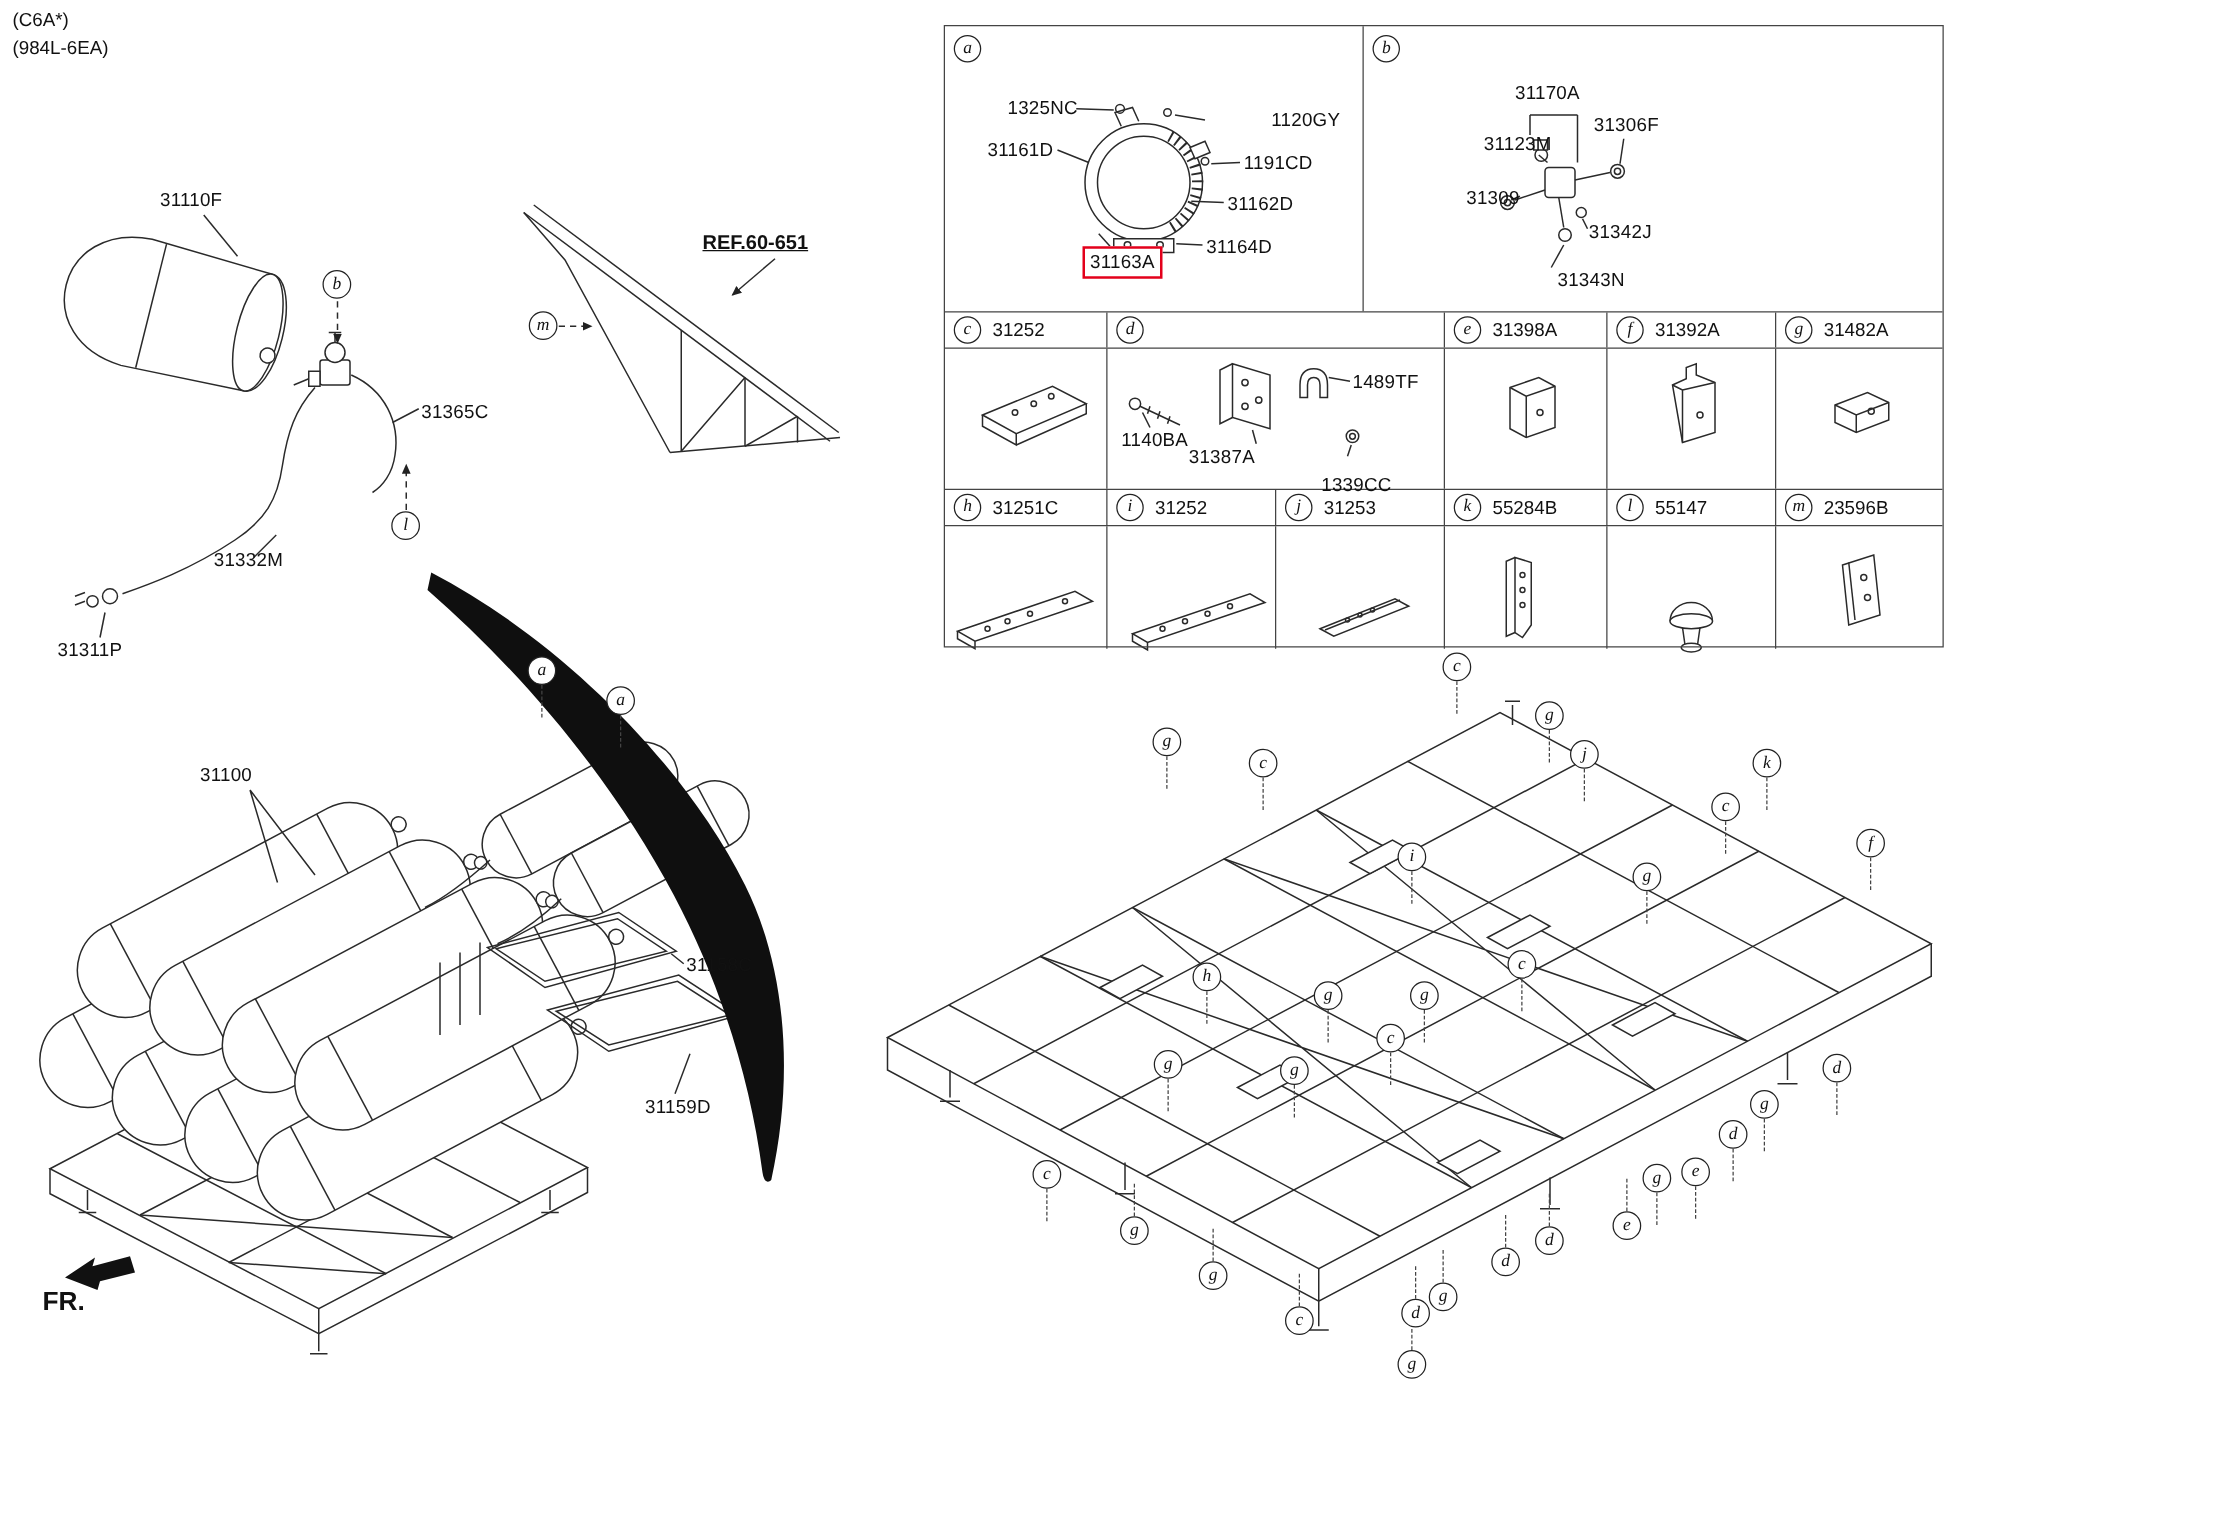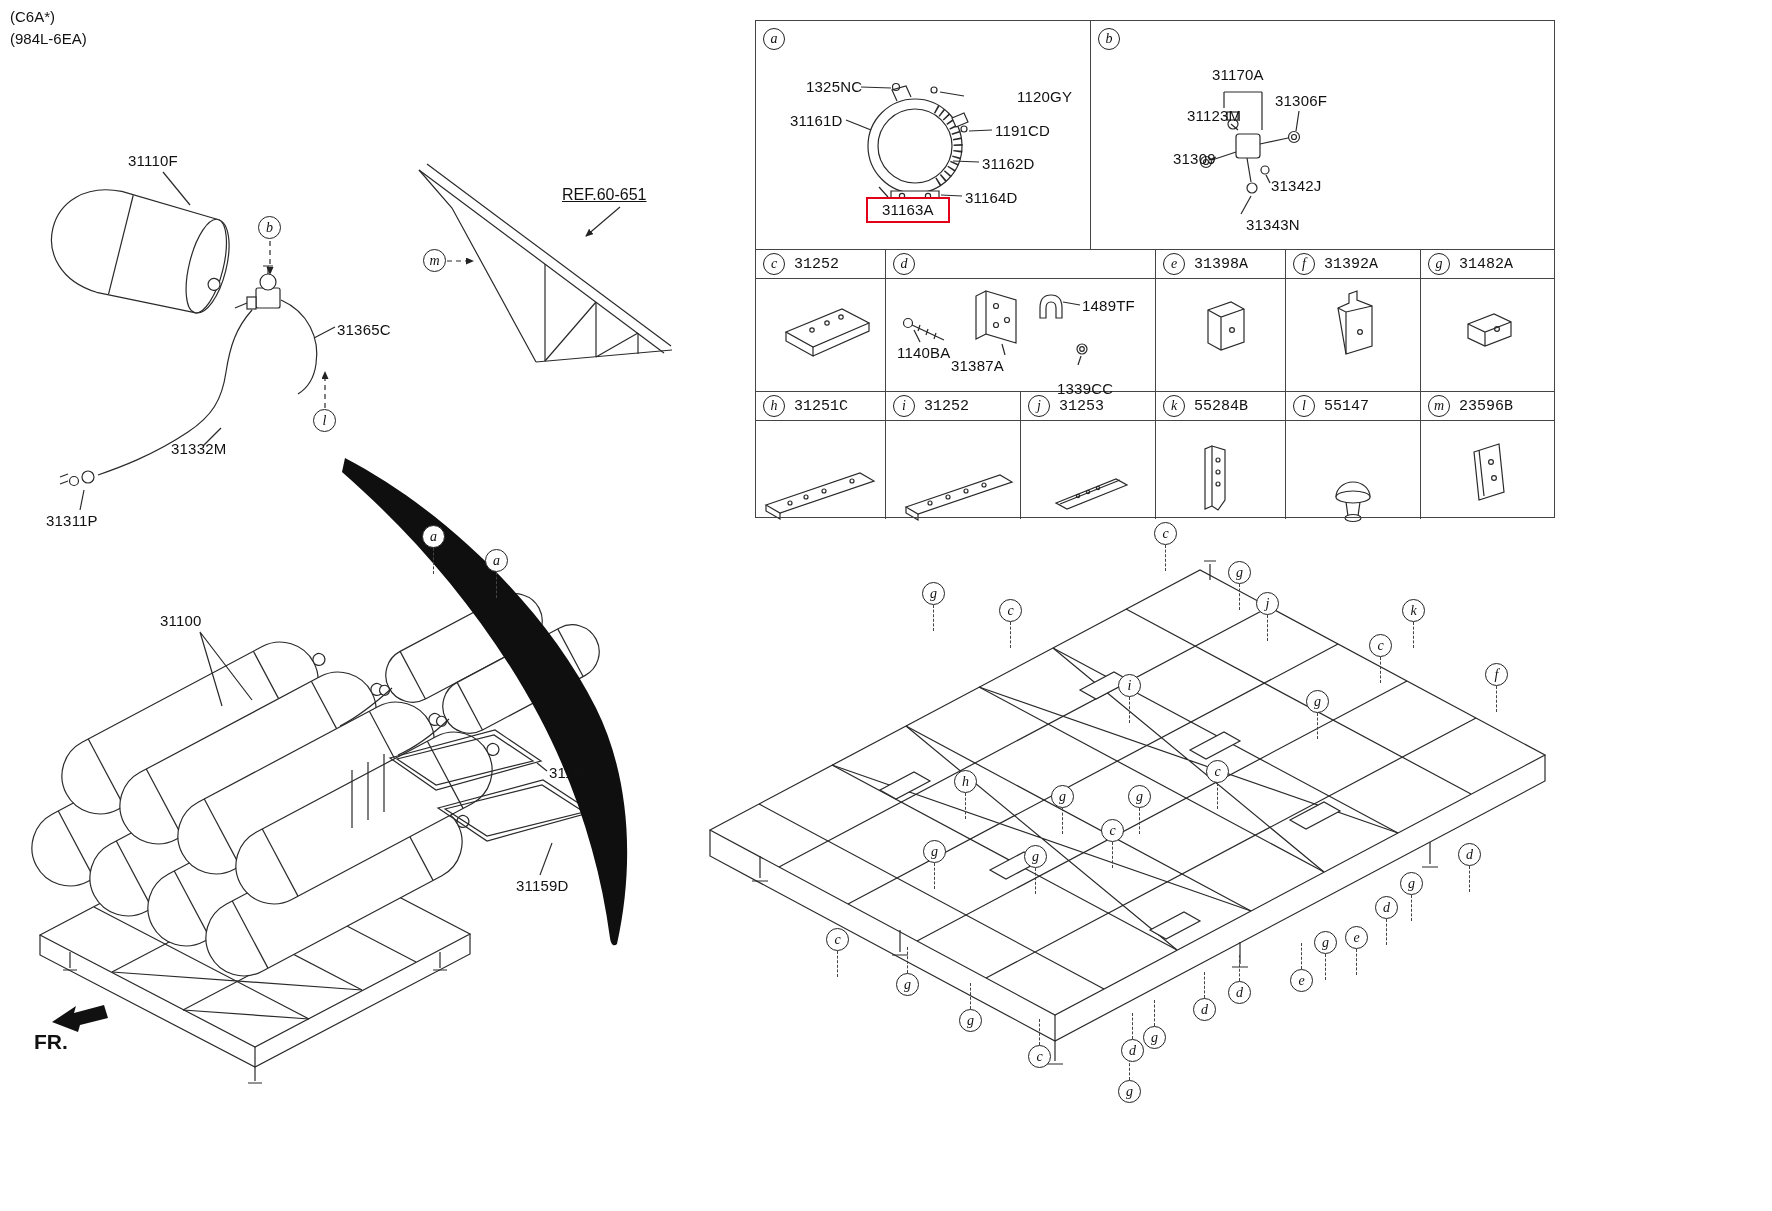--- a/index.html
+++ b/index.html
@@ -3,41 +3,41 @@
 <meta charset="utf-8">
 <style>
   * { margin:0; padding:0; box-sizing:border-box; }
   body { background:#fff; font-family:"Liberation Sans", sans-serif; }
   .page { position:relative; width:1772px; height:1211px; background:#fff; color:#111; overflow:hidden; }
 
   .artwork { position:absolute; left:0; top:0; z-index:1; }
 
   .plabel { position:absolute; font-size:15px; white-space:nowrap; z-index:4; letter-spacing:.2px; }
   .code-line { position:absolute; font-size:15px; z-index:4; }
-  .ref-label { position:absolute; font-size:16px; font-weight:normal; text-decoration:underline; z-index:4; }
+  .ref-label { position:absolute; font-size:16px; font-weight:bold; text-decoration:underline; z-index:4; }
   .fr-label { position:absolute; font-size:21px; font-weight:bold; z-index:4; }
-  .red-box { border:2px solid #e3001b; padding:0 14px; line-height:22px; background:#fff; z-index:4; }
+  .red-box { border:2px solid #e3001b; padding:0 4px; line-height:22px; background:#fff; z-index:4; }
 
   .callout { position:absolute; width:23px; height:23px; border:1.3px solid #222; border-radius:50%;
              background:#fff; display:flex; align-items:center; justify-content:center;
              font:italic 14px "Liberation Serif", serif; z-index:5; }
   .callout.ld::after { content:""; position:absolute; left:10px; top:22px; height:26px; border-left:1.3px dashed #444; }
   .callout.lu::after { content:""; position:absolute; left:10px; bottom:22px; height:26px; border-left:1.3px dashed #444; }
   .callout-layer { position:absolute; inset:0; z-index:5; }
 
   .parts-table { position:absolute; left:755px; top:20px; width:800px; height:498px; z-index:3; border:1.4px solid #444; }
   .tr { display:flex; }
   .row1 { height:228px; }
   .cell { position:relative; border-right:1.4px solid #444; }
   .cell:last-child, .hdr:last-child { border-right:none; }
   .cell-a { width:335px; }
   .cell-b { flex:1; }
   .hdr-row { height:30px; border-top:1.4px solid #444; border-bottom:1.4px solid #444; }
   .hdr { display:flex; align-items:center; gap:9px; padding-left:7px; border-right:1.4px solid #444; }
-  .pn { font-size:15px;font-family:Liberation Mono, monospace; }
+  .pn { font-size:15px; }
   .content-row2 { height:112px; }
   .content-row3 { height:98px; }
   .w130 { width:130px; } .w135 { width:135px; } .w270 { width:270px; } .fill { flex:1; }
   .circ { width:22px; height:22px; border:1.3px solid #222; border-radius:50%; background:#fff;
           display:inline-flex; align-items:center; justify-content:center;
           font:italic 14px "Liberation Serif", serif; flex:0 0 auto; }
   .circ.abs { position:absolute; left:7px; top:7px; }
 </style>
 </head>
 <body>

